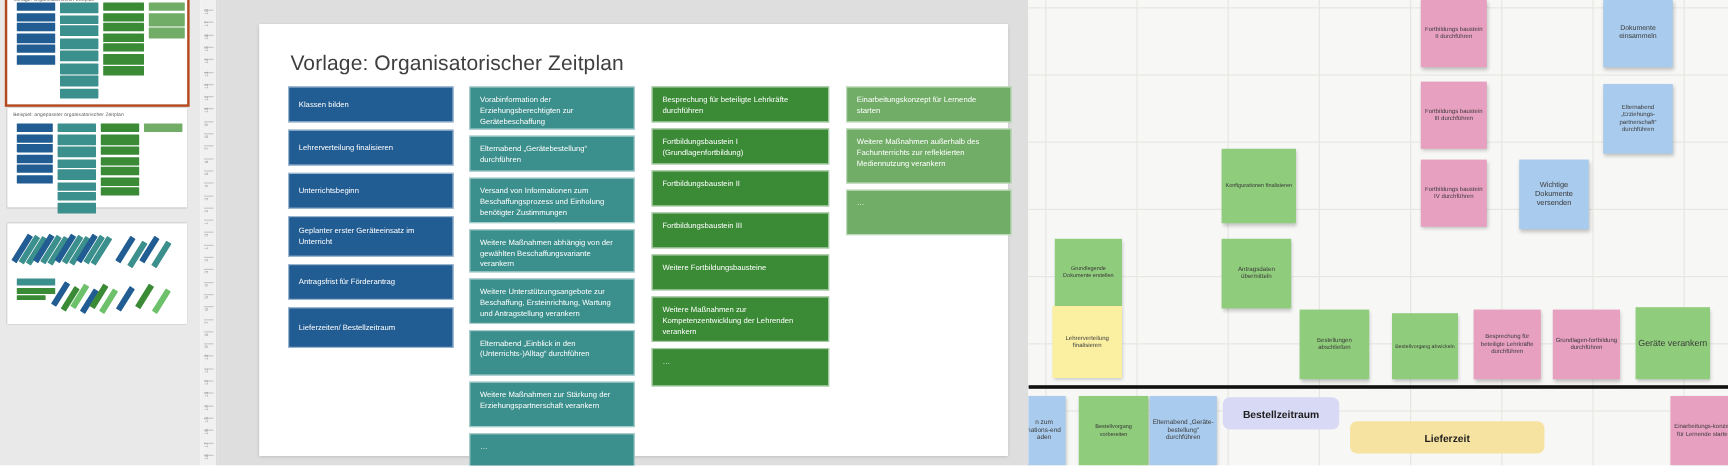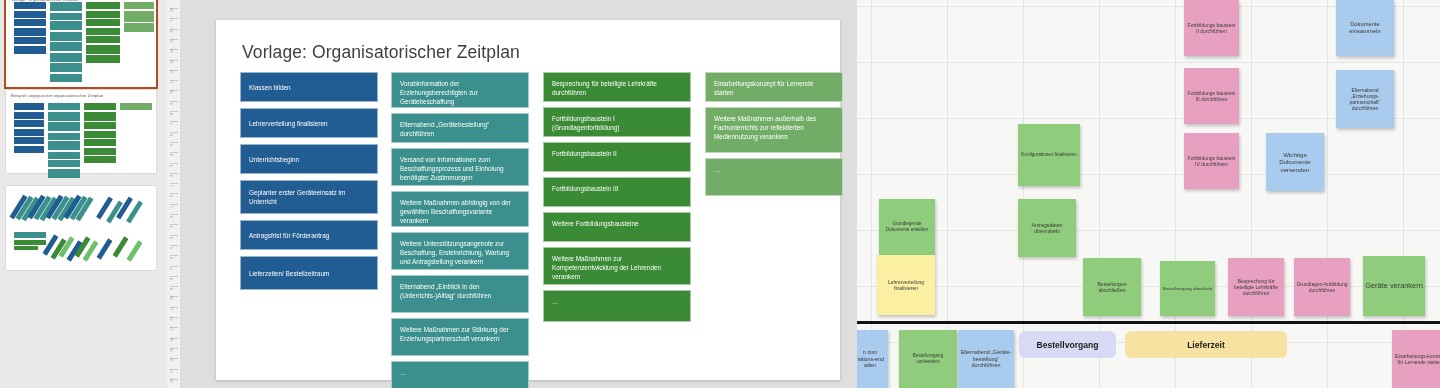--- a/index.html
+++ b/index.html
@@ -92,21 +92,21 @@
   .n-green { background: #8fcc7b; }
   .n-yellow{ background: #fbf0a2; }
   .n-blue  { background: #a9cbed; }
   .n-pink  { background: #e8a0c0; }
   .bar {
     position: absolute; border-radius: 6px;
     display: flex; align-items: center; justify-content: center;
     font-weight: bold; color: #1d1d1d;
   }
   .b-lav { background: #d8d9f5; }
-  .b-yel { background: #f7e3a1; }
+  .b-yel { background: #f7e3a1; margin-top: 20px; }
 </style>
 </head>
 <body>
 
 <div id="root">
 
   <div id="ppt-sidebar">
     <div class="thumb sel" style="top:-6px;height:93px;">
       <div class="thumb-title">Vorlage: Organisatorischer Zeitplan</div>
       <div>
@@ -344,18 +344,18 @@
         <div class="note n-pink" style="left: 327px; top: 0px; width: 55px; height: 56px; font-size: 5px;">Fortbildungs baustein II durchführen</div>
         <div class="note n-pink" style="left: 327px; top: 68px; width: 55px; height: 56px; font-size: 5px;">Fortbildungs baustein III durchführen</div>
         <div class="note n-pink" style="left: 327px; top: 133px; width: 55px; height: 56px; font-size: 5px;">Fortbildungs baustein IV durchführen</div>
         <div class="note n-blue" style="left: 409px; top: 133px; width: 58px; height: 58px; font-size: 6.2px;">Wichtige Dokumente versenden</div>
         <div class="note n-blue" style="left: 479px; top: 0px; width: 58px; height: 56px; font-size: 5.8px;">Dokumente einsammeln</div>
         <div class="note n-blue" style="left: 479px; top: 70px; width: 58px; height: 58px; font-size: 5px;">Elternabend „Erziehungs-partnerschaft“ durchführen</div>
         <div class="note n-blue" style="left: -5px; top: 330px; width: 36px; height: 58px; font-size: 5.4px;">n zum nations-end aden</div>
         <div class="note n-green" style="left: 42px; top: 330px; width: 58px; height: 58px; font-size: 4.6px;">Bestellvorgang vorbereiten</div>
         <div class="note n-blue" style="left: 101px; top: 330px; width: 56px; height: 58px; font-size: 5.4px;">Elternabend „Geräte-bestellung“ durchführen</div>
         <div class="note n-pink" style="left: 535px; top: 330px; width: 56px; height: 58px; font-size: 5px;">Einarbeitungs-konzept für Lernende starten</div>
-        <div class="bar b-lav" style="left: 162px; top: 331px; width: 97px; height: 27px; font-size: 8.6px;">Bestellvorgang</div>
+        <div class="bar b-lav" style="left: 162px; top: 331px; width: 97px; height: 27px; font-size: 8.6px;">Bestellzeitraum</div>
         <div class="bar b-yel" style="left: 268px; top: 331px; width: 162px; height: 27px; font-size: 8.6px;">Lieferzeit</div>
       </div>
   </div>
 
 </div>
 
 </body></html>

